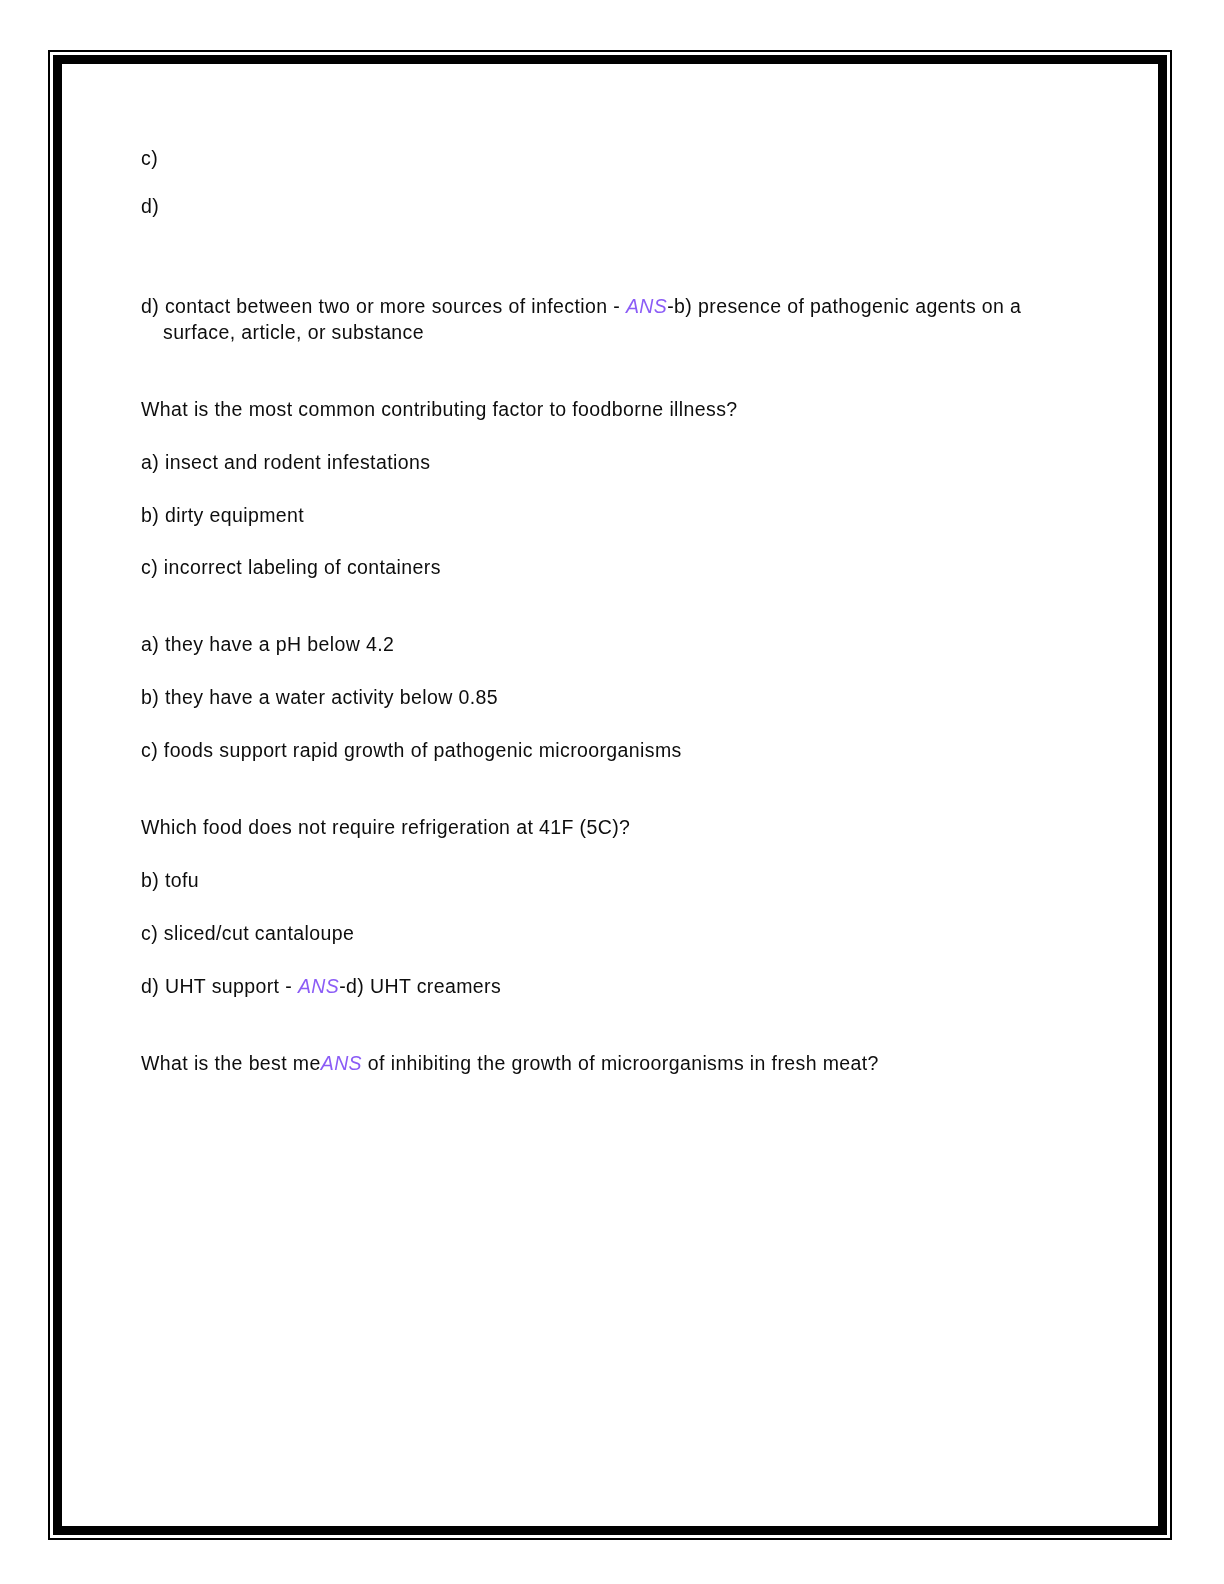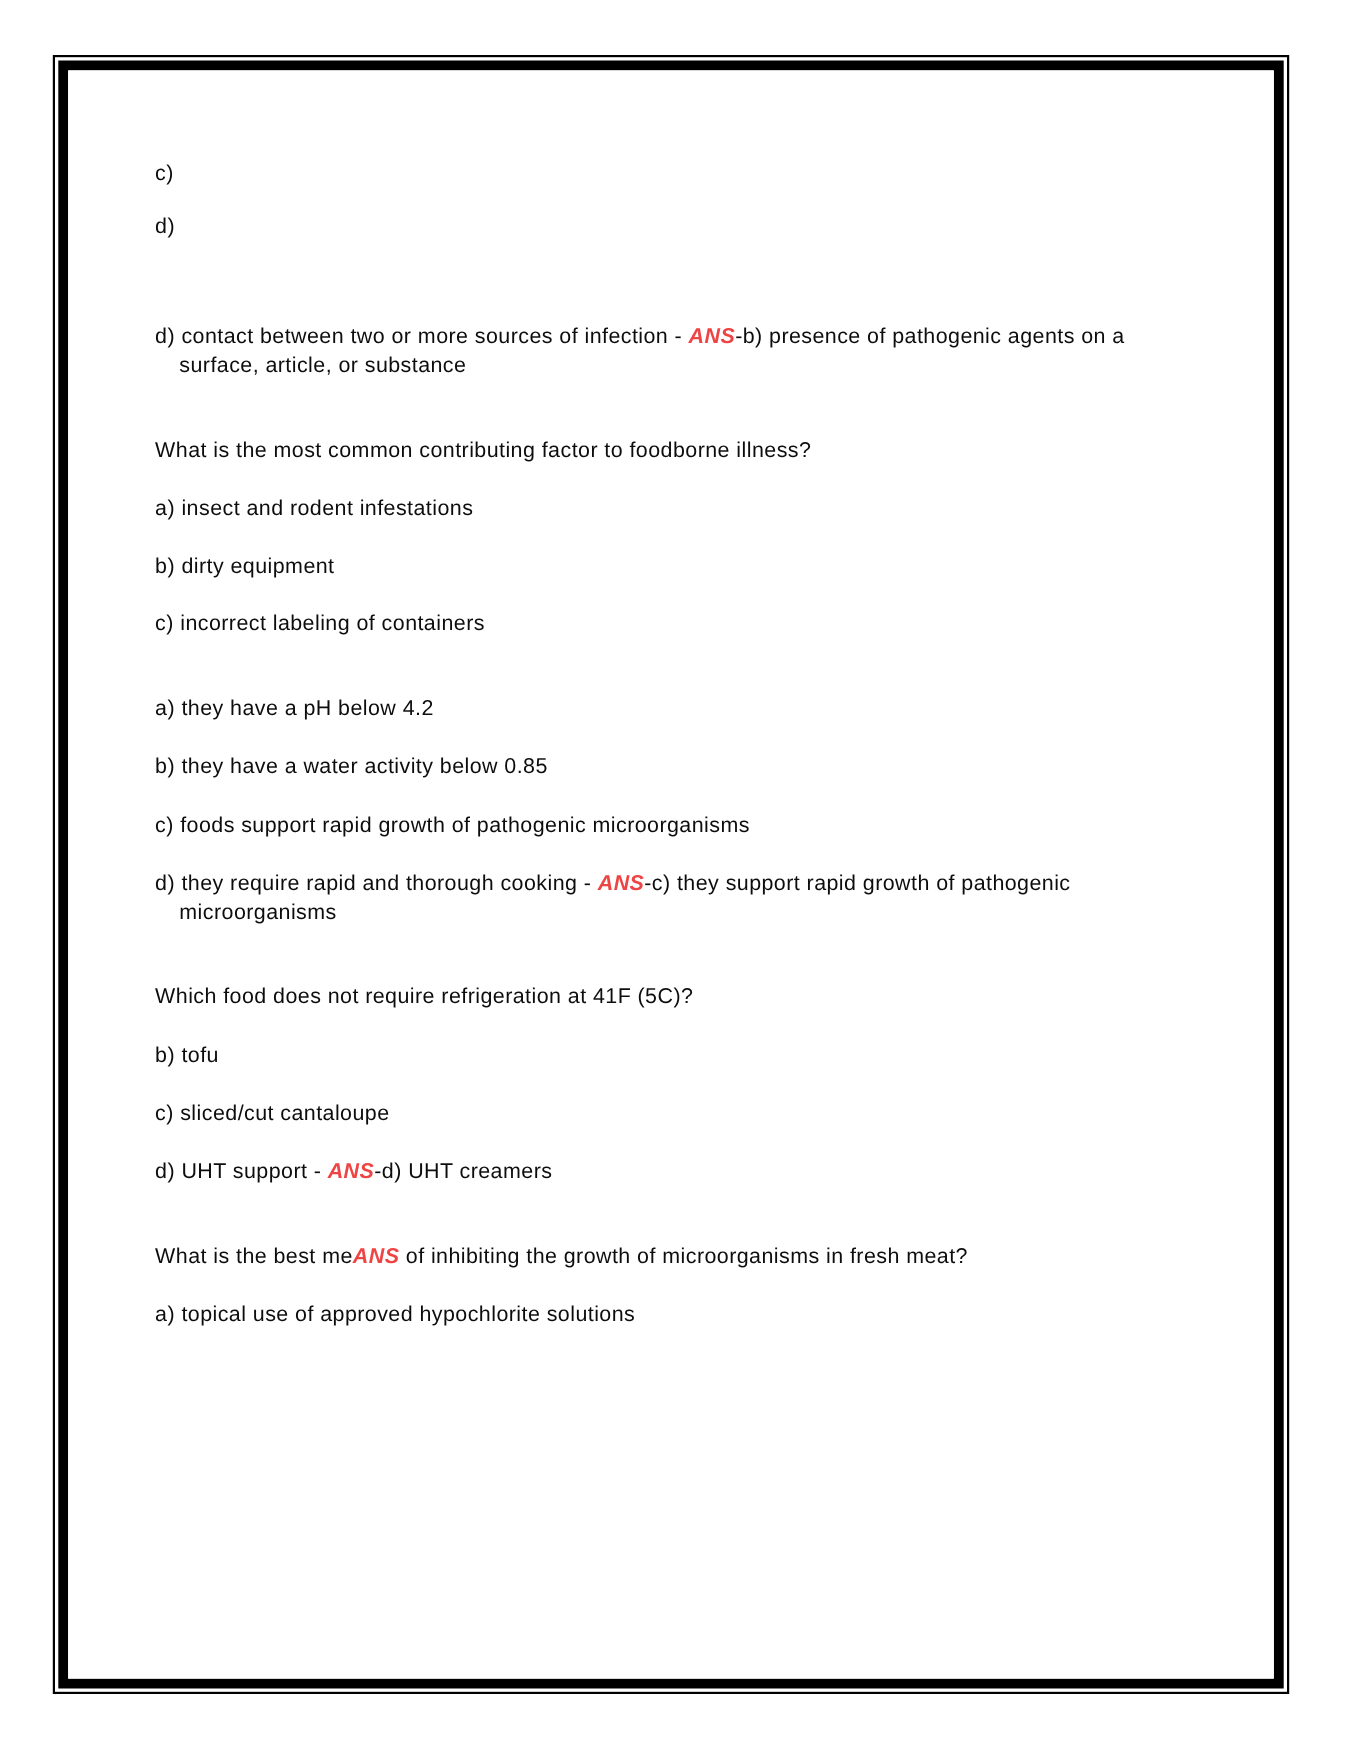--- a/index.html
+++ b/index.html
@@ -66,22 +66,22 @@
     padding-left: 0;
     text-indent: 0;
   }
   .para.stub {
     margin-bottom: 22px;
   }
   .gap-lg { height: 52px; }
   .gap-md { height: 24px; }
 
   .ans {
-    color: #ef4444;
-    font-weight: bold;
+    color: #8b5cf6;
+    font-weight: normal;
     font-style: italic;
   }
 </style>
 </head>
 <body>
 
 <div class="page">
   <div class="page-inner">
     <div class="page-content">
       <div class="doc" id="doc">
@@ -91,25 +91,23 @@
           <p class="para"><span>d) contact between two or more sources of infection - </span><span class="ans">ANS</span><span>-b) presence of pathogenic agents on a surface, article, or substance</span></p>
           <div class="gap-md"></div>
           <p class="para question"><span>What is the most common contributing factor to foodborne illness?</span></p>
           <p class="para"><span>a) insect and rodent infestations</span></p>
           <p class="para"><span>b) dirty equipment</span></p>
           <p class="para"><span>c) incorrect labeling of containers</span></p>
           <div class="gap-md"></div>
           <p class="para"><span>a) they have a pH below 4.2</span></p>
           <p class="para"><span>b) they have a water activity below 0.85</span></p>
           <p class="para"><span>c) foods support rapid growth of pathogenic microorganisms</span></p>
-          <p class="para"><span>d) they require rapid and thorough cooking - </span><span class="ans">ANS</span><span>-c) they support rapid growth of pathogenic microorganisms</span></p>
           <div class="gap-md"></div>
           <p class="para question"><span>Which food does not require refrigeration at 41F (5C)?</span></p>
           <p class="para"><span>b) tofu</span></p>
           <p class="para"><span>c) sliced/cut cantaloupe</span></p>
           <p class="para"><span>d) UHT support - </span><span class="ans">ANS</span><span>-d) UHT creamers</span></p>
           <div class="gap-md"></div>
           <p class="para question"><span>What is the best me</span><span class="ans">ANS</span><span> of inhibiting the growth of microorganisms in fresh meat?</span></p>
-          <p class="para"><span>a) topical use of approved hypochlorite solutions</span></p>
         </div>
     </div>
   </div>
 </div>
 
 </body></html>

